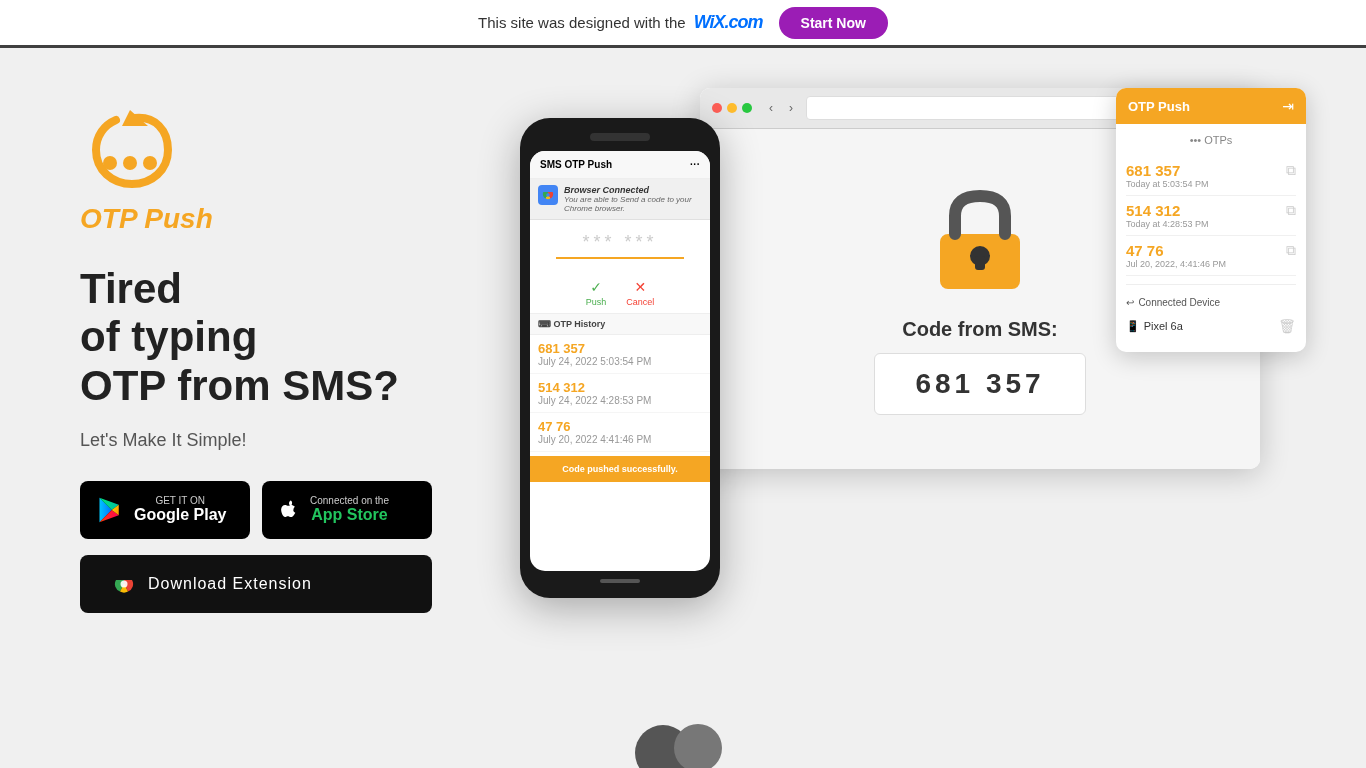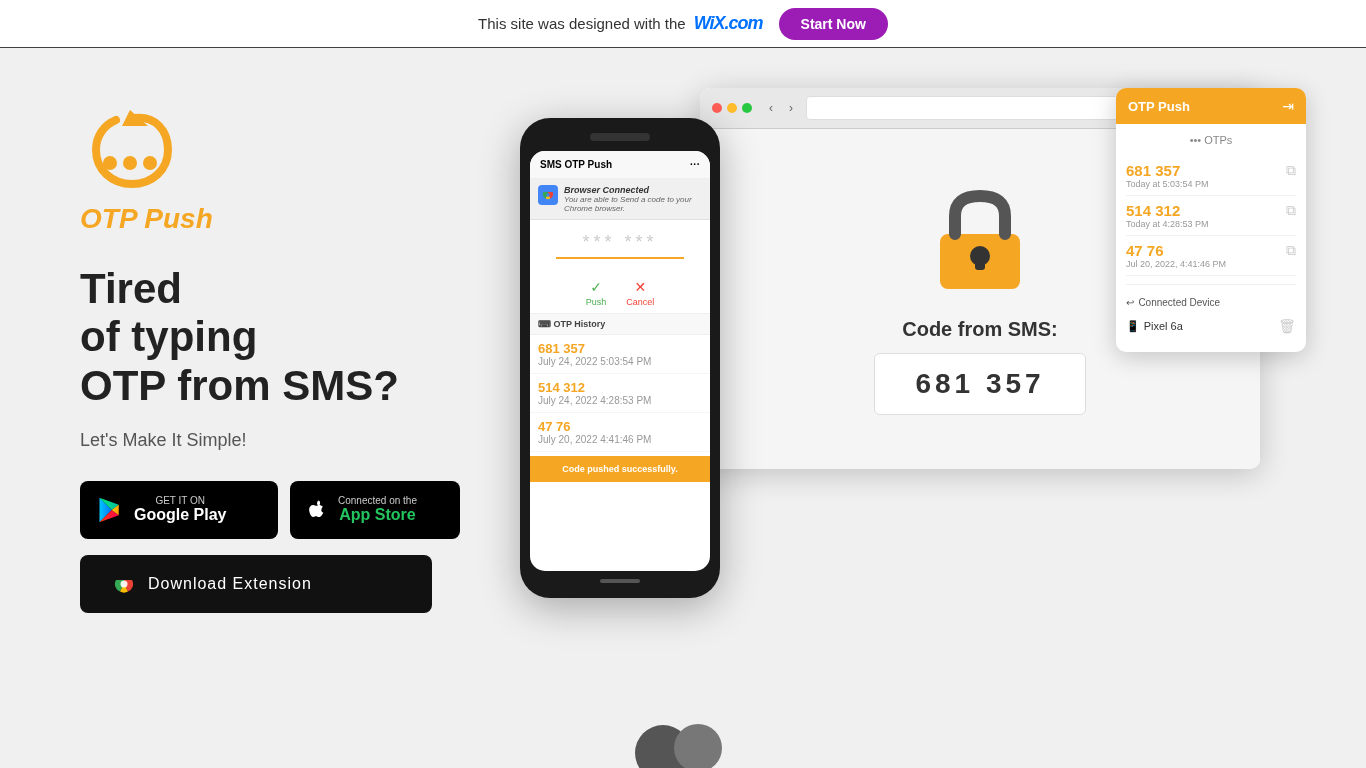--- a/index.html
+++ b/index.html
@@ -1,21 +1,21 @@
 <!DOCTYPE html>
 <html><head>
   <meta charset="utf-8">
   <style>
     * { margin: 0; padding: 0; box-sizing: border-box; }
     body { font-family: 'Arial', sans-serif; background: #f0f0f0; width: 1366px; min-height: 768px; overflow-x: hidden; }
 
     
     .top-banner {
       background: #fff;
-      border-bottom: 1px solid #404040;
+      border-bottom: 3px solid #404040;
       padding: 10px 20px;
       display: flex;
       align-items: center;
       justify-content: center;
       gap: 8px;
       font-size: 15px;
       color: #333;
       height: 48px;
     }
     .top-banner .wix-logo {
@@ -106,21 +106,21 @@
     .google-play-btn {
       background: #000;
       color: #fff;
       border: none;
       border-radius: 8px;
       padding: 10px 16px;
       display: flex;
       align-items: center;
       gap: 10px;
       cursor: pointer;
-      width: 198px;
+      width: 170px;
       height: 58px;
     }
     .google-play-btn .btn-text-top {
       font-size: 10px;
       display: block;
       color: #ccc;
     }
     .google-play-btn .btn-text-bottom {
       font-size: 16px;
       font-weight: bold;

